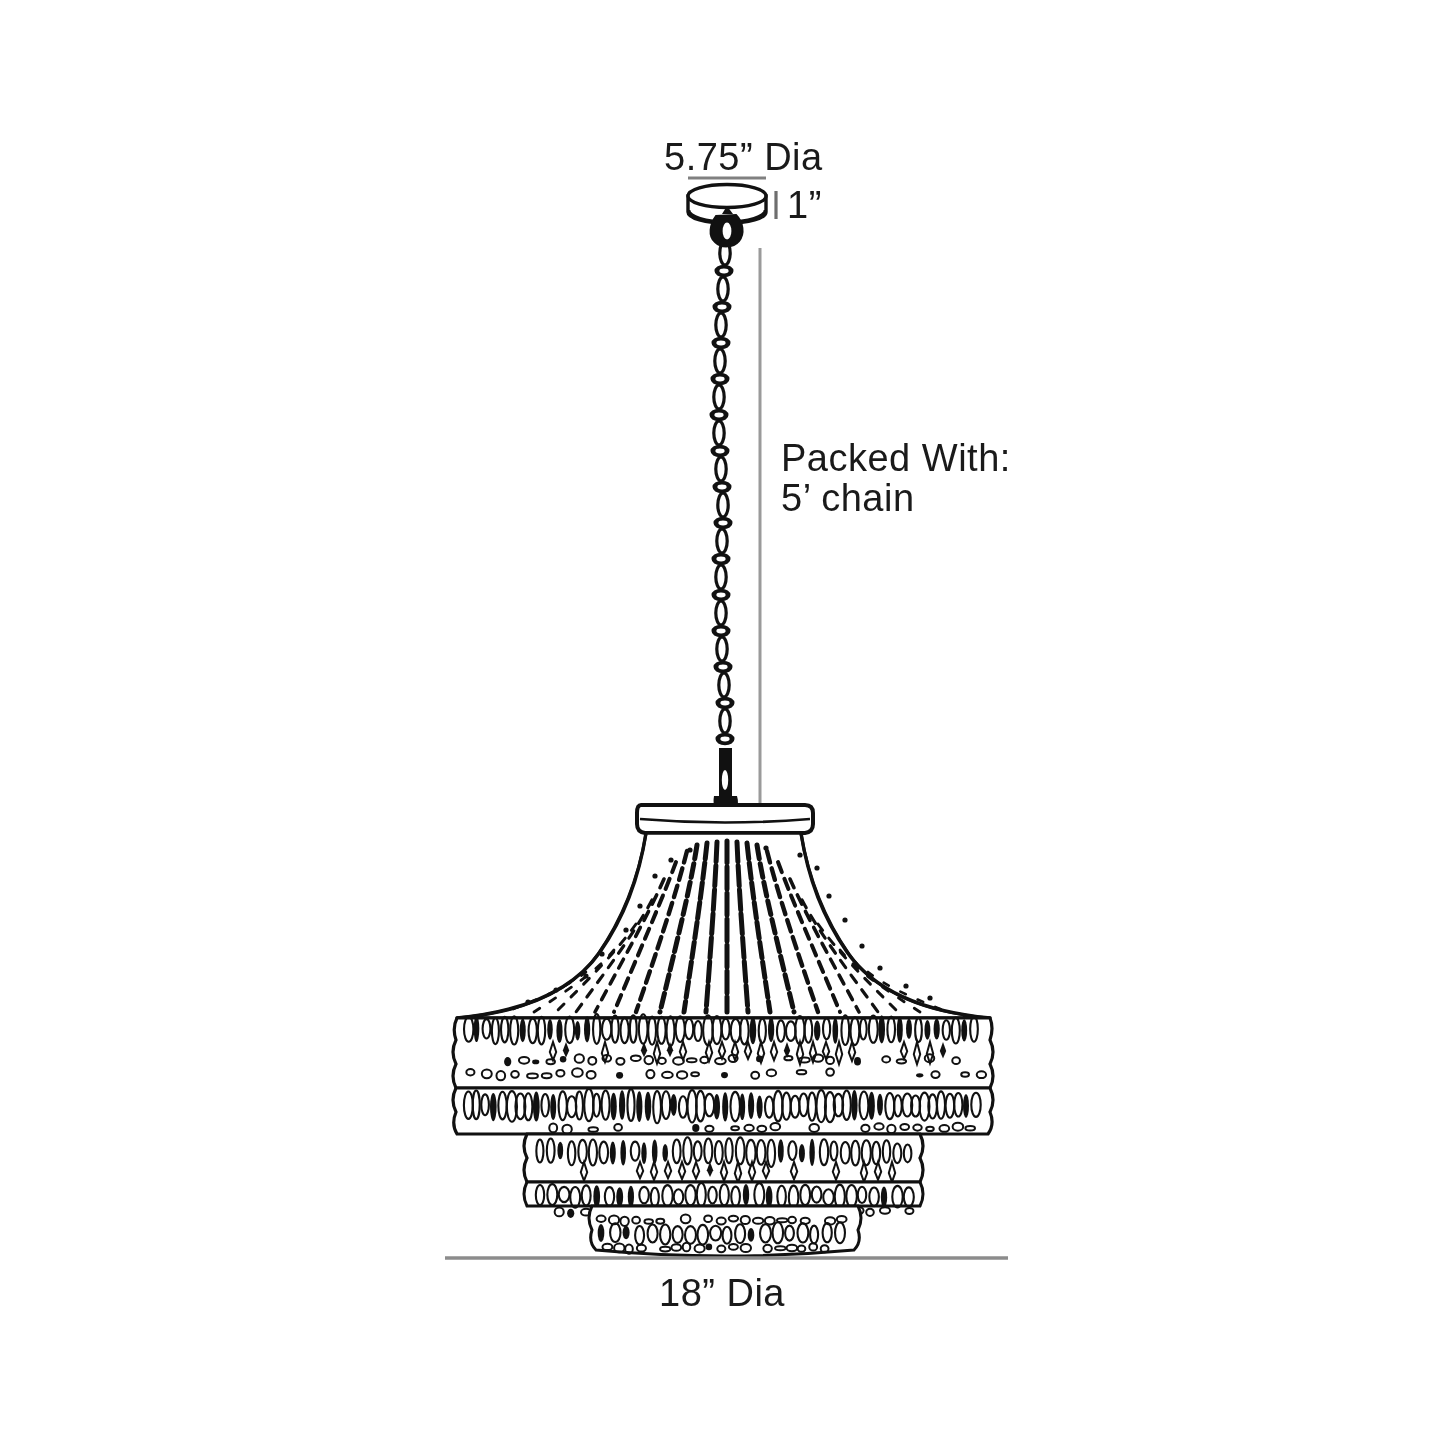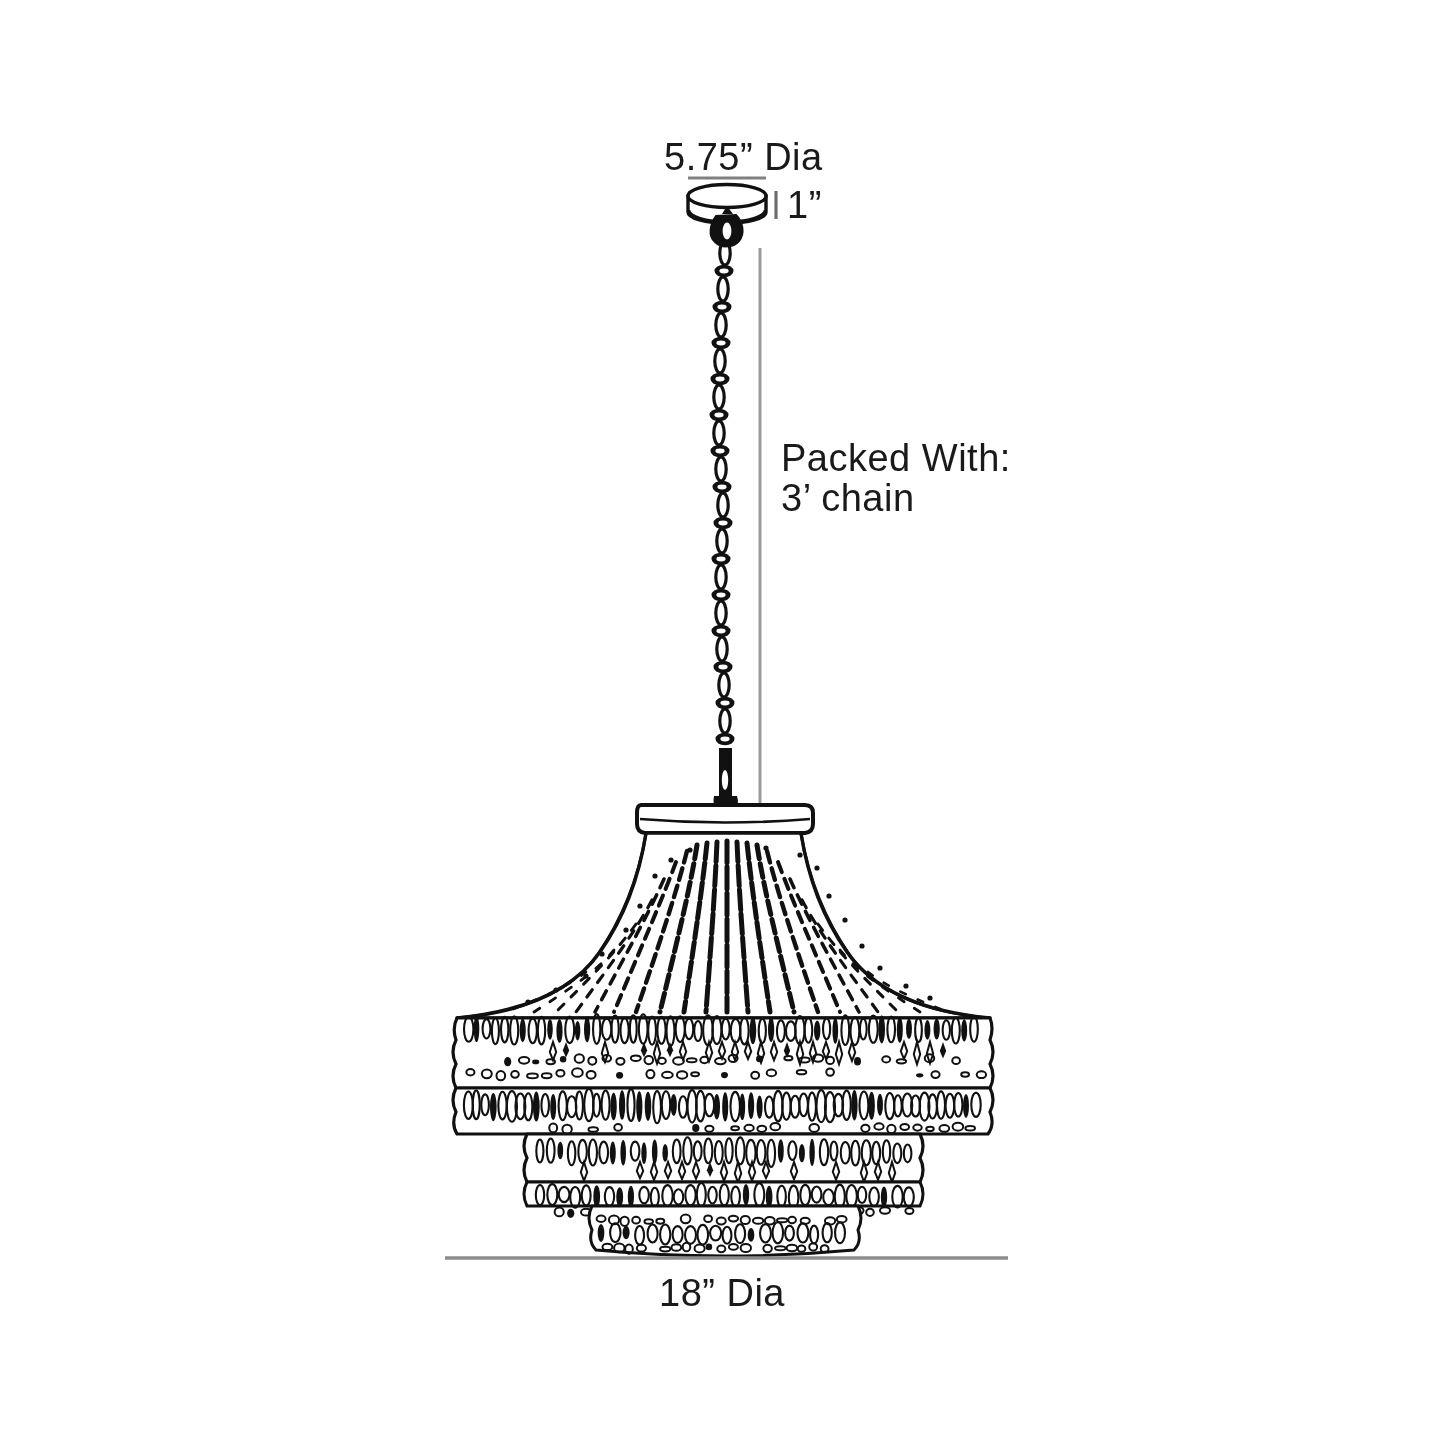--- a/index.html
+++ b/index.html
@@ -15,21 +15,21 @@
   svg{position:absolute;left:0;top:0;display:block;}
 </style>
 </head>
 <body>
 
 <div id="sheet">
 
   <div class="lbl" id="lbl-top-dia">5.75” Dia</div>
   <div class="lbl" id="lbl-canopy-h">1”</div>
   <div class="lbl" id="lbl-packed-1">Packed With:</div>
-  <div class="lbl" id="lbl-packed-2">3’ chain</div>
+  <div class="lbl" id="lbl-packed-2">5’ chain</div>
   <div class="lbl" id="lbl-bottom-dia">18” Dia</div>
 
   <svg width="1445" height="1445" viewBox="0 0 1445 1445">
     <defs>
 
       <g id="bead-v">
         <ellipse cx="0" cy="0" rx="3.4" ry="11" fill="none" stroke="#111" stroke-width="2.2"></ellipse>
       </g>
       <g id="bead-vf">
         <ellipse cx="0" cy="0" rx="3.4" ry="11" fill="#111"></ellipse>

